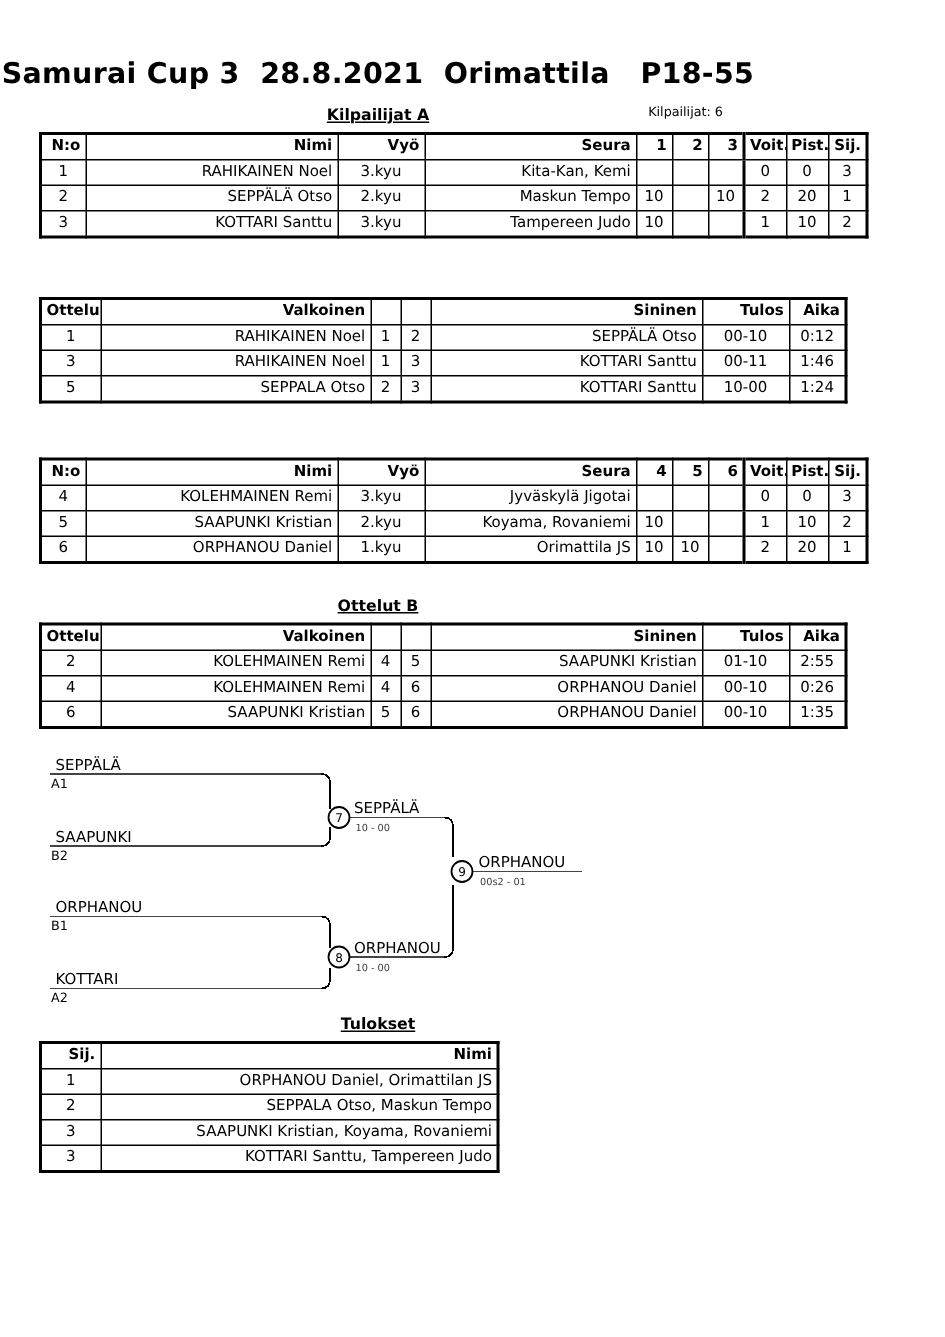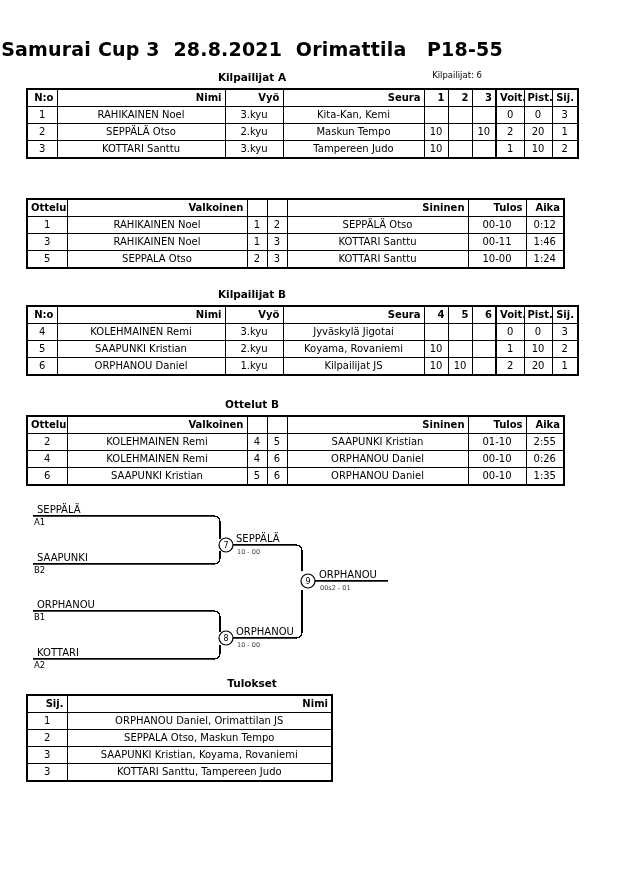--- a/index.html
+++ b/index.html
@@ -20,21 +20,21 @@
   }
   .entrants{
     position:absolute;right:22px;top:70px;
     font-size:8.5px;font-weight:normal;white-space:nowrap;
   }
 
   
   .caption{
     position:absolute;
     font-size:10.5px;font-weight:bold;text-align:center;
-    width:100%;left:0;
+    width:100%;left:0;text-decoration:underline;
   }
 
   
   .tbl{
     position:absolute;
     border-collapse:collapse;
     background:#fff;
     border:2px solid #000;
     font-size:10px;
     table-layout:fixed;
@@ -42,21 +42,21 @@
   .tbl th,.tbl td{
     border:1px solid #000;
     padding:0 3px;
     height:16px;
     line-height:16px;
     font-weight:normal;
     overflow:hidden;white-space:nowrap;
   }
   .tbl th{font-weight:bold;text-align:right;font-size:10px;}
   .c{text-align:center;}
-  .l{text-align:center;}
+  .l{text-align:right;}
   .thickleft{border-left:2px solid #000 !important;}
 
   
   .bracket{position:absolute;left:0;top:495px;width:630px;height:180px;}
   .bracket svg{display:block;}
   .bk-name{font-family:"DejaVu Sans","Liberation Sans",sans-serif;font-size:10px;fill:#000;}
   .bk-seed{font-family:"DejaVu Sans","Liberation Sans",sans-serif;font-size:8.5px;fill:#000;}
   .bk-score{font-family:"DejaVu Sans","Liberation Sans",sans-serif;font-size:6.5px;fill:#3a3a3a;}
   .bk-num{font-family:"DejaVu Sans","Liberation Sans",sans-serif;font-size:8px;fill:#000;text-anchor:middle;}
 </style>
@@ -181,21 +181,20 @@
           <td class="l">SEPPALA Otso</td>
           <td class="c">2</td>
           <td class="c">3</td>
           <td class="l">KOTTARI Santtu</td>
           <td class="c">10-00</td>
           <td class="c">1:24</td>
         </tr>
       </tbody>
   </table>
 
-  <div class="caption" style="top:288px;">Kilpailijat B</div>
   <table class="tbl" id="pool-b" style="left:26px;top:305px;width:551px;">
     <colgroup>
       <col style="width:30px">
         <col style="width:168px">
         <col style="width:58px">
         <col style="width:141px">
       <col style="width:24px">
         <col style="width:24px">
         <col style="width:24px">
       <col style="width:28px">
@@ -238,21 +237,21 @@
           <td class="c"></td>
           <td class="c"></td>
           <td class="c thickleft">1</td>
           <td class="c">10</td>
           <td class="c">2</td>
         </tr>
         <tr>
           <td class="c">6</td>
           <td class="l">ORPHANOU Daniel</td>
           <td class="c">1.kyu</td>
-          <td class="l">Kilpailijat JS</td>
+          <td class="l">Orimattila JS</td>
           <td class="c">10</td>
           <td class="c">10</td>
           <td class="c"></td>
           <td class="c thickleft">2</td>
           <td class="c">20</td>
           <td class="c">1</td>
         </tr>
       </tbody>
   </table>
 

